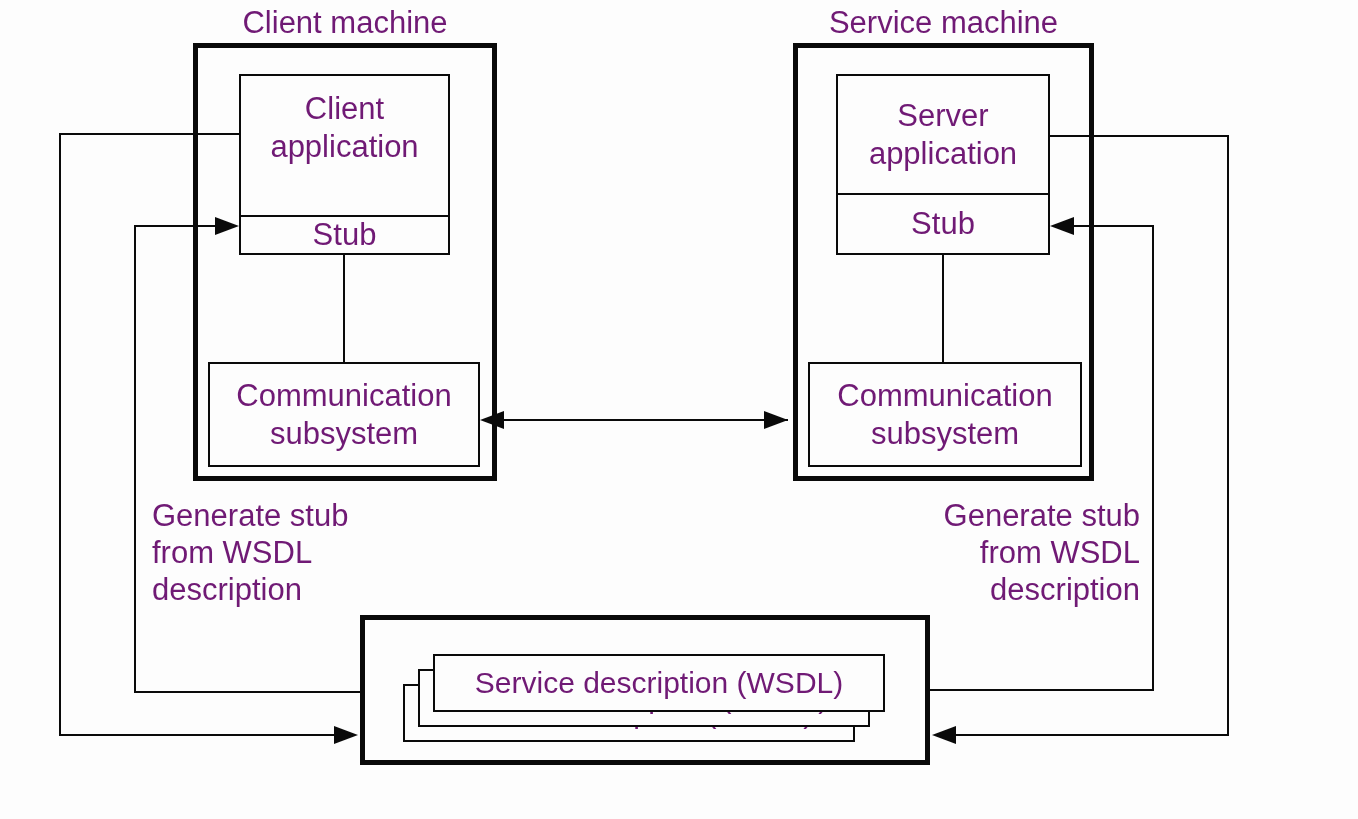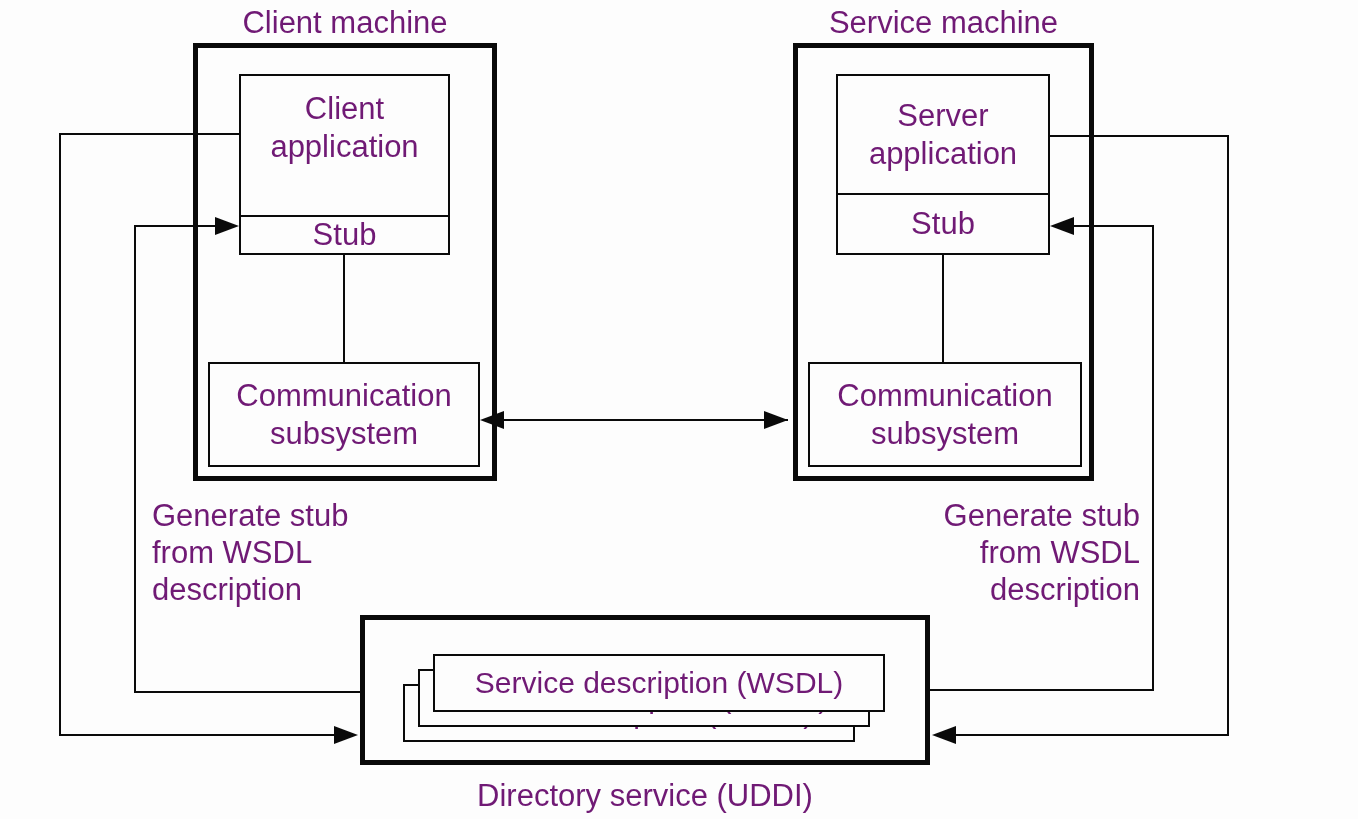--- a/index.html
+++ b/index.html
@@ -32,21 +32,20 @@
 <div class="canvas">
 
   <div class="lbl center" style="left:193px;top:4px;width:304px;">Client machine</div>
   <div class="lbl center" style="left:793px;top:4px;width:301px;">Service machine</div>
   <div class="lbl" style="left:152px;top:497px;width:230px;">Generate stub
 from WSDL
 description</div>
   <div class="lbl right-align" style="left:912px;top:497px;width:228px;">Generate stub
 from WSDL
 description</div>
-  <div class="lbl center" style="left:360px;top:777px;width:570px;">Directory service (UDDI)</div>
 
   <div class="box thick" style="left:193px;top:43px;width:304px;height:438px;"></div>
   <div class="box split" style="left:239px;top:74px;width:211px;height:181px;gap:36px;">
     <div class="app">Client
 application</div>
     <div class="stub">Stub</div>
   </div>
   <div class="line" style="left:343px;top:253px;width:2px;height:110px;"></div>
   <div class="box flexc" style="left:208px;top:362px;width:272px;height:105px;">Communication
 subsystem</div>

